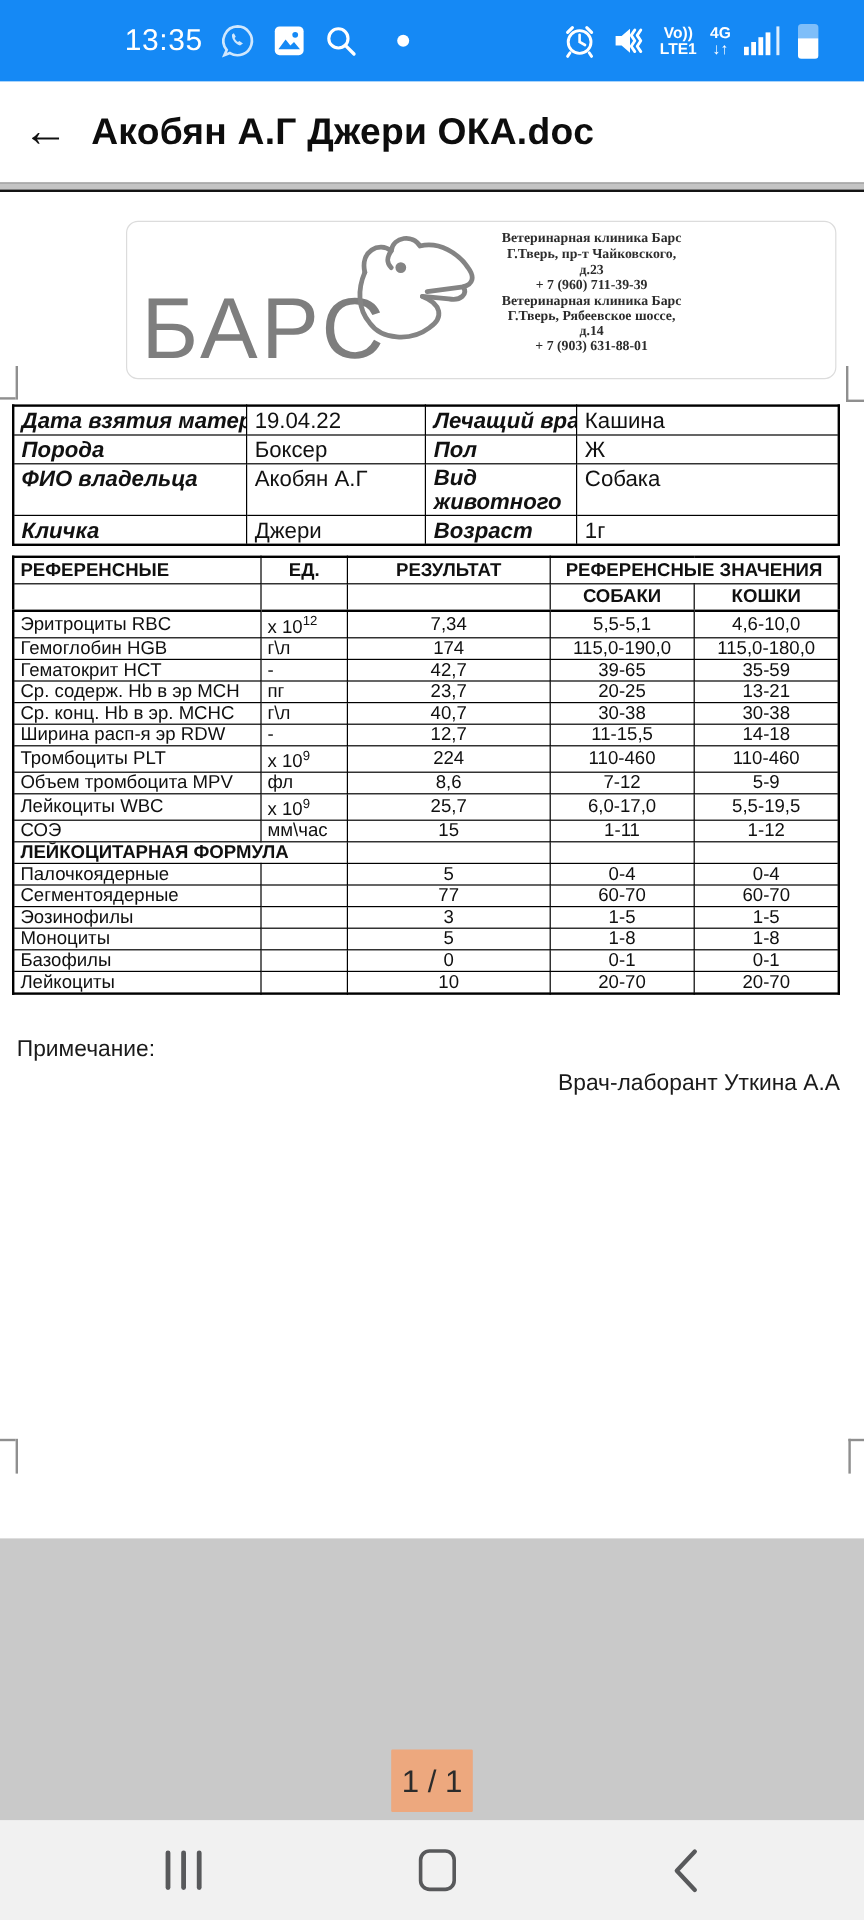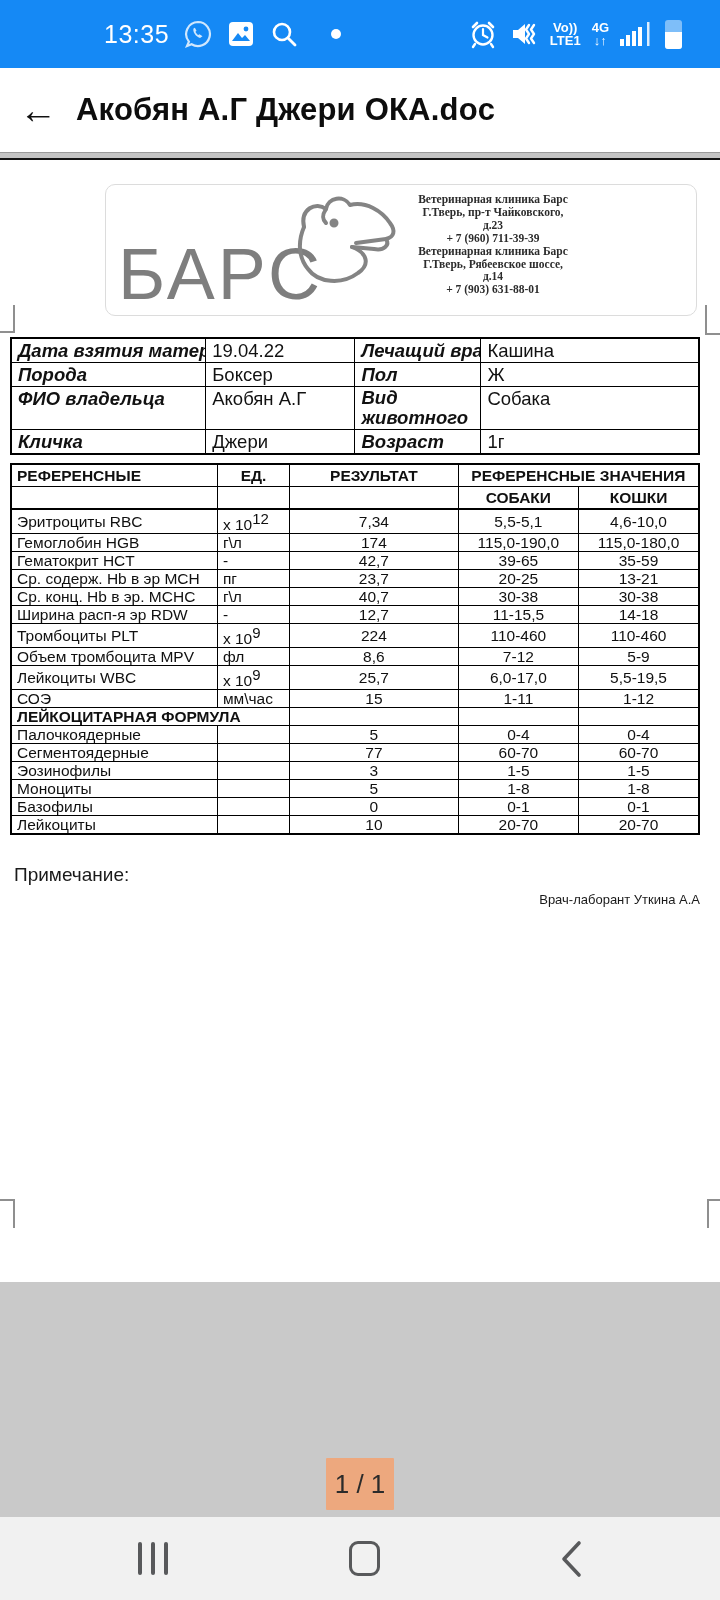--- a/index.html
+++ b/index.html
@@ -55,24 +55,24 @@
   .res-table { position:absolute; left:10px; top:303px; width:690px; border:2px solid #000;
     font-size:15.5px; color:#101010; }
   .res-table td { height:18px; line-height:17px; padding:0 5px; }
   .res-table tr.hdr td { font-weight:700; height:22px; line-height:21px; text-align:center; }
   .res-table tr.hdr td.c-name { text-align:left; }
   .res-table tr.hdr2 td { border-bottom:2px solid #000; }
   .c-name { text-align:left; }
   .c-unit { text-align:left; }
   .c-res,.c-ref { text-align:center; }
   td.sect { font-weight:700; }
-  sup { font-size:15px; }
+  sup { font-size:11px; }
 
   .note { position:absolute; left:14px; top:704px; font-size:19px; color:#1a1a1a; }
-  .signature { position:absolute; right:20px; top:732px; font-size:13px; color:#1a1a1a;margin-left:44px; }
+  .signature { position:absolute; right:20px; top:732px; font-size:19px; color:#1a1a1a;margin-left:44px; }
 
   
   .doc-bg { position:absolute; top:1282px; left:0; width:720px; height:235px; background:#c9c9c9; }
   .page-badge { position:absolute; left:50%; transform:translateX(-50%); top:176px;
     width:68px; height:52px; background:#eda87e; border-radius:1px;
     display:flex; align-items:center; justify-content:center;
     font-size:26px; color:#2b2b2b; cursor:pointer; }
 
   
   .nav-bar { position:absolute; top:1517px; left:0; width:720px; height:83px; background:#f1f1f1;

